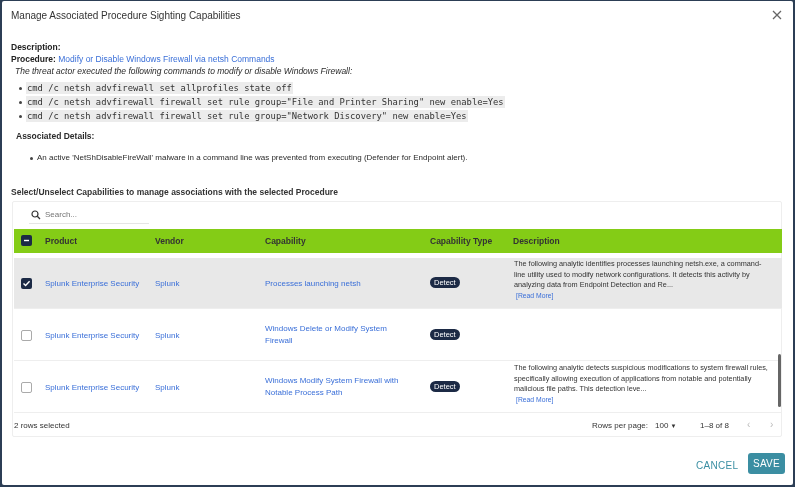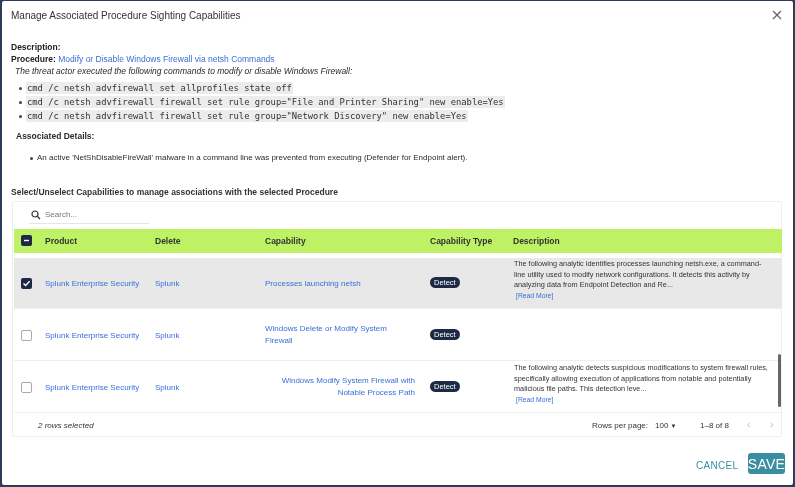--- a/index.html
+++ b/index.html
@@ -19,42 +19,42 @@
   ul.cmds code { font-family: "DejaVu Sans Mono", monospace; font-size: 8.8px; background: #ececec; padding: 1px 1px; color: #333; }
   .def-title { margin-top: 8px; padding-left: 5px; font-weight: bold; }
   ul.def { list-style: none; margin-top: 10px; padding-left: 26px; }
   ul.def li { position: relative; height: 13px; font-size: 8px; }
   ul.def li::before { content: ""; position: absolute; left: -7px; top: 5px; width: 3px; height: 3px; background: #444; border-radius: 50%; }
   .sel-title { position: absolute; left: 9px; top: 186px; font-size: 8.5px; font-weight: bold; color: #333; }
   .table-wrap { position: absolute; left: 10px; top: 200px; width: 770px; height: 236px; border: 1px solid #eee; border-radius: 2px; }
   .search { position: absolute; left: 16px; top: 4px; width: 120px; height: 18px; border-bottom: 1px solid #e5e5e5; display: flex; align-items: center; }
   .search svg { width: 10px; height: 10px; margin-left: 2px; }
   .search input { border: none; outline: none; font-size: 8px; color: #999; margin-left: 4px; width: 100px; font-family: "Liberation Sans", sans-serif; background: transparent; }
-  .thead { position: absolute; left: 1px; top: 27px; width: 768px; height: 24px; background: #bef264; font-size: 8.5px; font-weight: bold; color: #333; }
+  .thead { position: absolute; left: 1px; top: 27px; width: 768px; height: 24px; background: #84cc16; font-size: 8.5px; font-weight: bold; color: #333; }
   .thead span { position: absolute; top: 7px; }
   .cb { position: absolute; width: 11px; height: 11px; border-radius: 2px; }
   .cb.checked, .cb.indet { background: #1c2a45; }
   .cb.empty { border: 1px solid #aaa; background: #fff; }
   .cb svg { width: 11px; height: 11px; display: block; }
   .tbody { position: absolute; left: 1px; top: 51px; width: 768px; height: 162px; overflow: hidden; }
   .row { position: absolute; left: 0; width: 768px; height: 51px; font-size: 8px; border-bottom: 1px solid #eee; }
   .row.sel { background: #e8e8e8; }
   .row .c { position: absolute; }
   .badge { position: absolute; background: #1c2a45; color: #fff; font-size: 7.5px; padding: 1px 4px; border-radius: 7px; }
   .rdesc { position: absolute; left: 500px; width: 256px; font-size: 7.3px; line-height: 10.5px; color: #333; }
   .rdesc .more { display: block; padding-left: 2px; font-size: 6.8px; }
   .scrollbar { position: absolute; right: 0px; top: 152px; width: 3px; height: 53px; background: #666; border-radius: 2px; }
   .tfoot { position: absolute; left: 1px; top: 213px; width: 768px; height: 22px; font-size: 8px; color: #333; }
-  .tfoot .rs { position: absolute; left: 24px; top: 6px; font-style: italic; }
+  .tfoot .rs { position: absolute; left: 0; top: 6px; }
   .tfoot .rpp { position: absolute; left: 578px; top: 6px; }
   .tfoot .rppv { position: absolute; left: 641px; top: 6px; }
   .tfoot .range { position: absolute; left: 686px; top: 6px; }
   .tfoot .pg { position: absolute; top: 4px; color: #bbb; font-size: 10px; cursor: pointer; }
   .btn-cancel { position: absolute; left: 694px; top: 459px; font-size: 10px; color: #3a8fa3; letter-spacing: .3px; cursor: pointer; }
-  .btn-save { position: absolute; left: 746px; top: 452px; width: 37px; height: 21px; background: #3b8ea2; color: #fff; font-size: 14px; border-radius: 3px; display: flex; align-items: center; justify-content: center; cursor: pointer; letter-spacing: .3px; }
+  .btn-save { position: absolute; left: 746px; top: 452px; width: 37px; height: 21px; background: #3b8ea2; color: #fff; font-size: 10px; border-radius: 3px; display: flex; align-items: center; justify-content: center; cursor: pointer; letter-spacing: .3px; }
 </style>
 </head>
 <body>
 
 <div class="dialog">
   <div class="title">Manage Associated Procedure Sighting Capabilities</div>
   <div class="close">
     <svg viewBox="0 0 14 14">
         <path d="M3 3 L11 11 M11 3 L3 11" stroke="#666" stroke-width="1.3"></path>
       </svg>
@@ -86,21 +86,21 @@
       <input placeholder="Search..." style="">
     </div>
 
     <div class="thead">
       <div class="cb indet" style="left:7px;top:6px;">
         <svg viewBox="0 0 11 11">
             <path d="M3 5.5 H8" stroke="#fff" stroke-width="1.4"></path>
           </svg>
       </div>
       <span style="left:31px">Product</span>
-      <span style="left:141px">Delete</span>
+      <span style="left:141px">Vendor</span>
       <span style="left:251px">Capability</span>
       <span style="left:416px">Capability Type</span>
       <span style="left:499px">Description</span>
     </div>
 
     <div class="tbody">
       <div class="row sel" style="top:5px;">
         <div class="cb checked" style="left:7px;top:20px;">
           <svg viewBox="0 0 11 11">
               <path d="M2.5 5.5 L4.6 7.6 L8.6 3.3" stroke="#fff" stroke-width="1.4" fill="none"></path>
@@ -121,21 +121,21 @@
         <a class="c link" style="left:31px;top:21px;">Splunk Enterprise Security</a>
         <a class="c link" style="left:141px;top:21px;">Splunk</a>
         <a class="c link" style="left:251px;top:13px;width:140px;line-height:12px;">Windows Delete or Modify System Firewall</a>
         <span class="badge" style="left:416px;top:19px;">Detect</span>
       </div>
 
       <div class="row" style="top:109px;">
         <div class="cb empty" style="left:7px;top:20px;"></div>
         <a class="c link" style="left:31px;top:21px;">Splunk Enterprise Security</a>
         <a class="c link" style="left:141px;top:21px;">Splunk</a>
-        <a class="c link" style="left:251px;top:13px;width:150px;line-height:12px;text-align:right;">Windows Modify System Firewall with Notable Process Path</a>
+        <a class="c link" style="left:251px;top:13px;width:150px;line-height:12px;">Windows Modify System Firewall with Notable Process Path</a>
         <span class="badge" style="left:416px;top:19px;">Detect</span>
         <div class="rdesc" style="top:1px;">
           <span>The following analytic detects suspicious modifications to system firewall rules, specifically allowing execution of applications from notable and potentially malicious file paths. This detection leve...</span>
           <a class="link more">[Read More]</a>
         </div>
       </div>
     </div>
     <div class="scrollbar"></div>
 
     <div class="tfoot">

